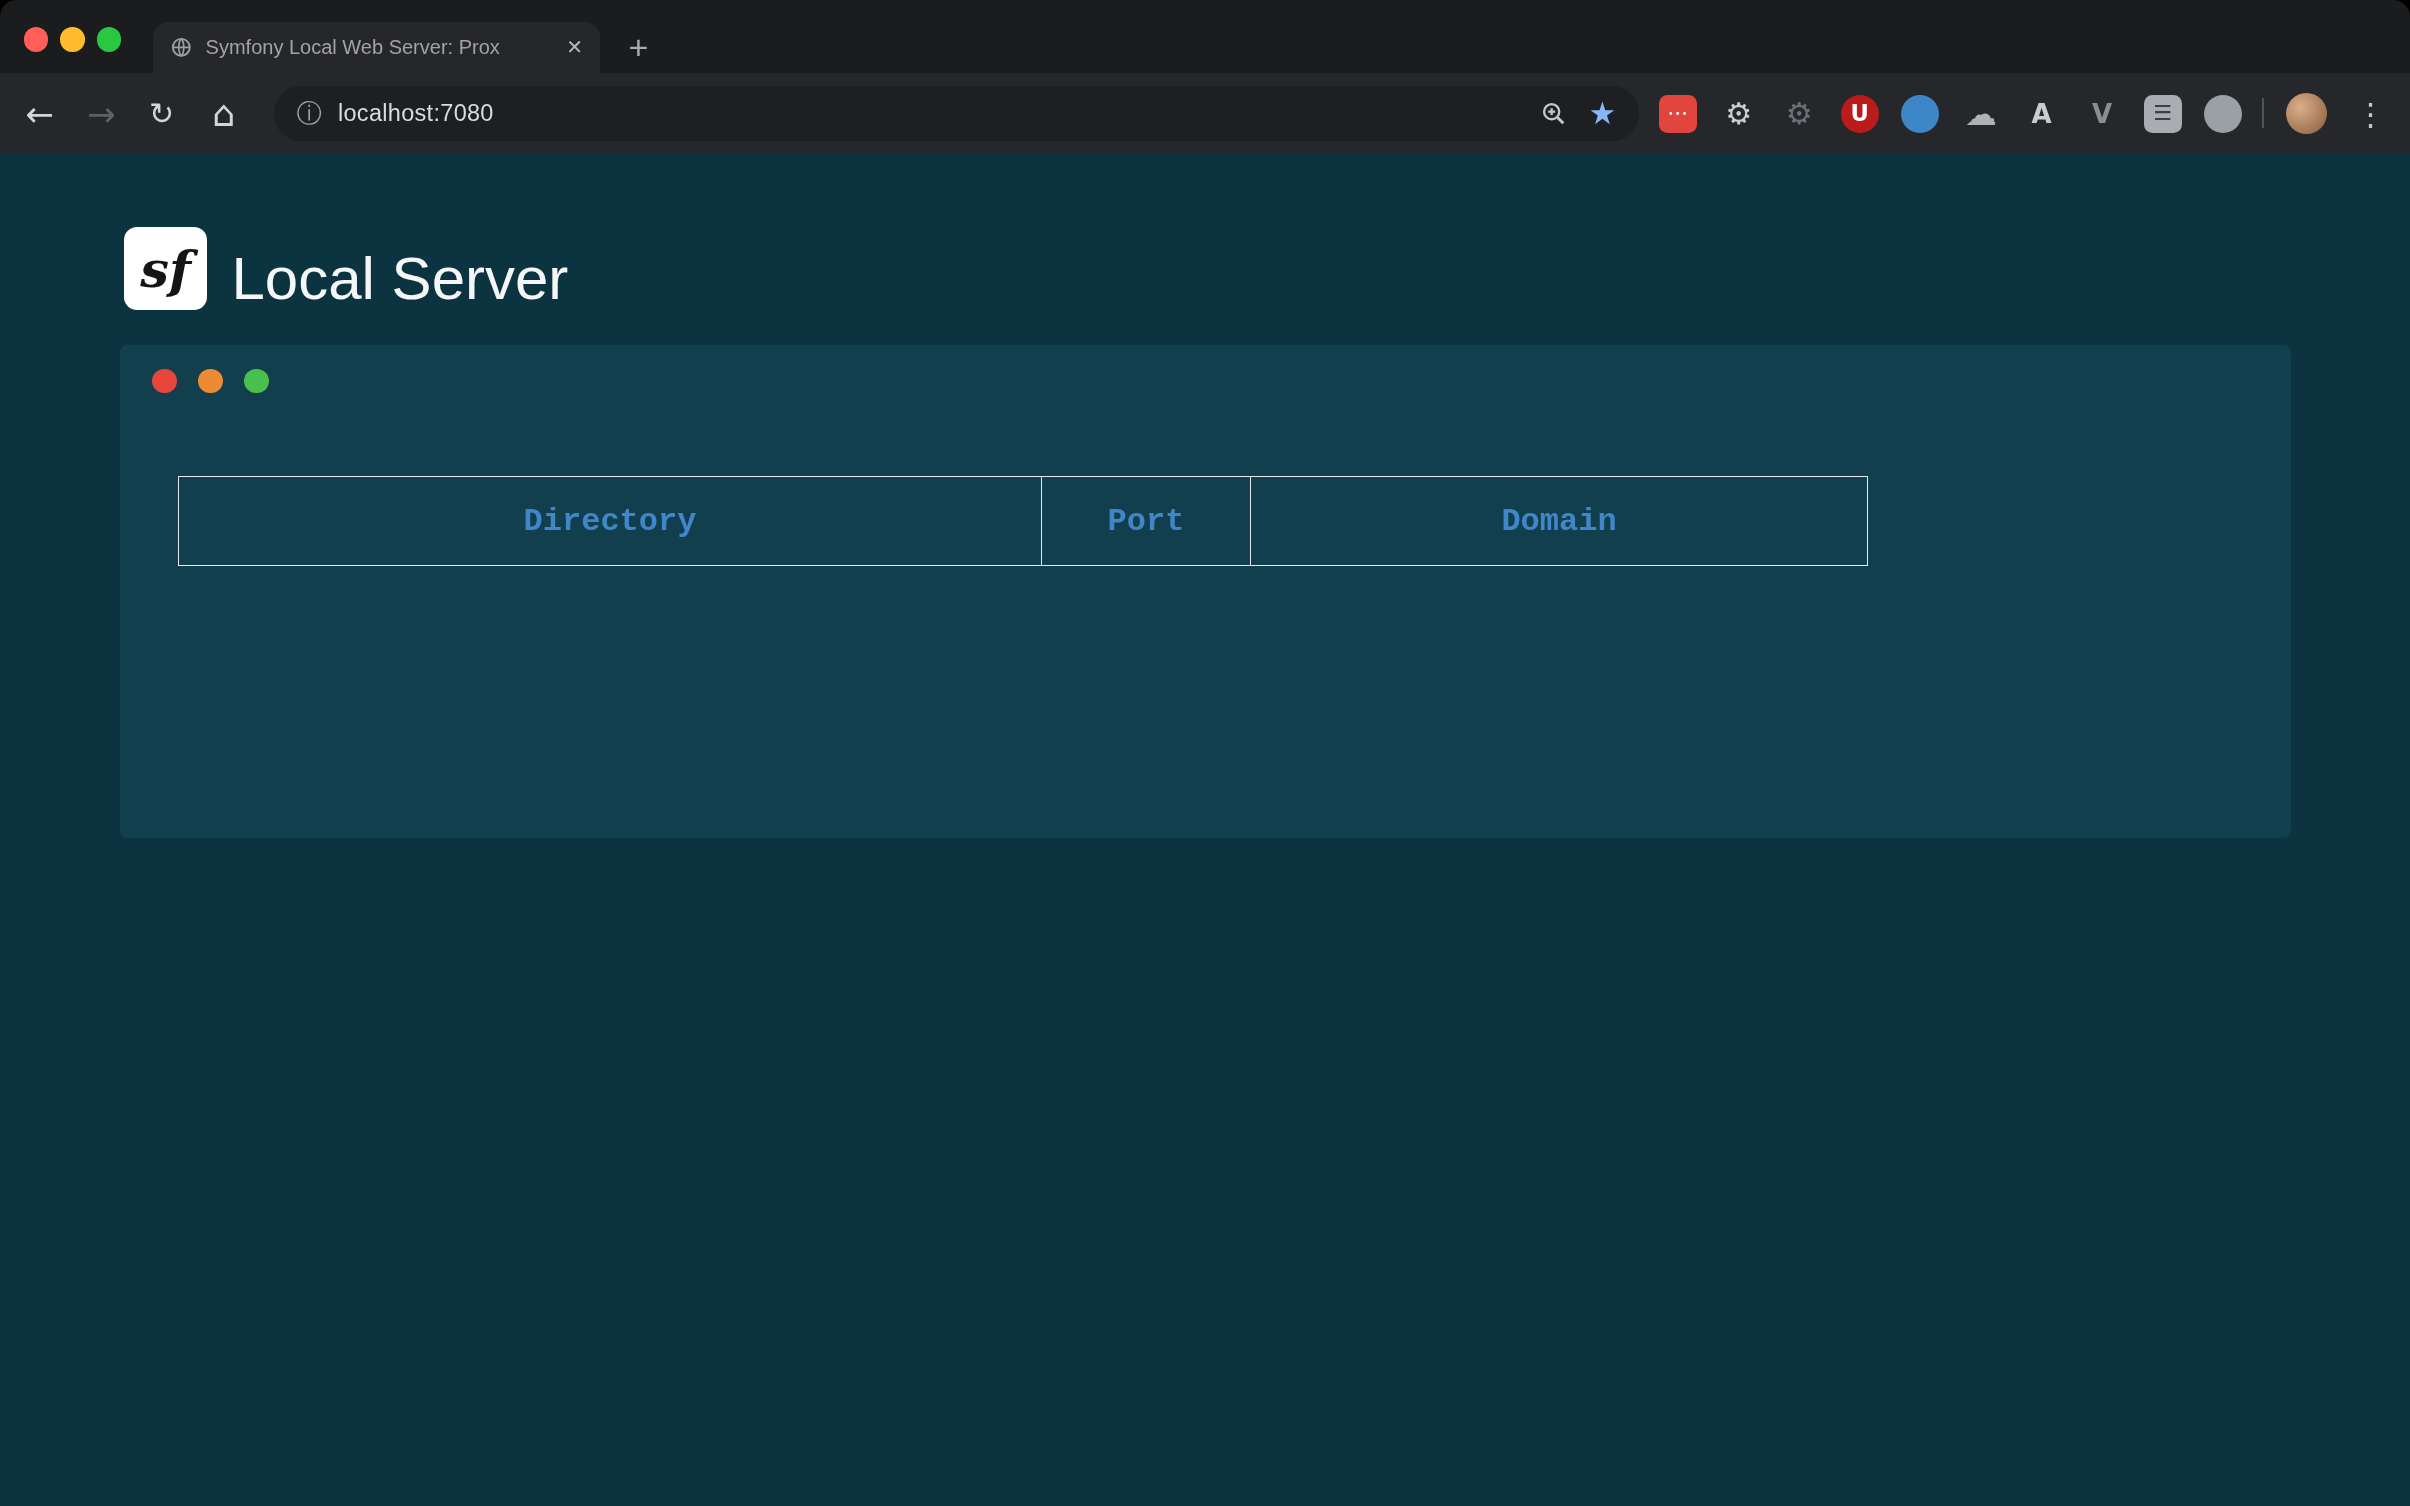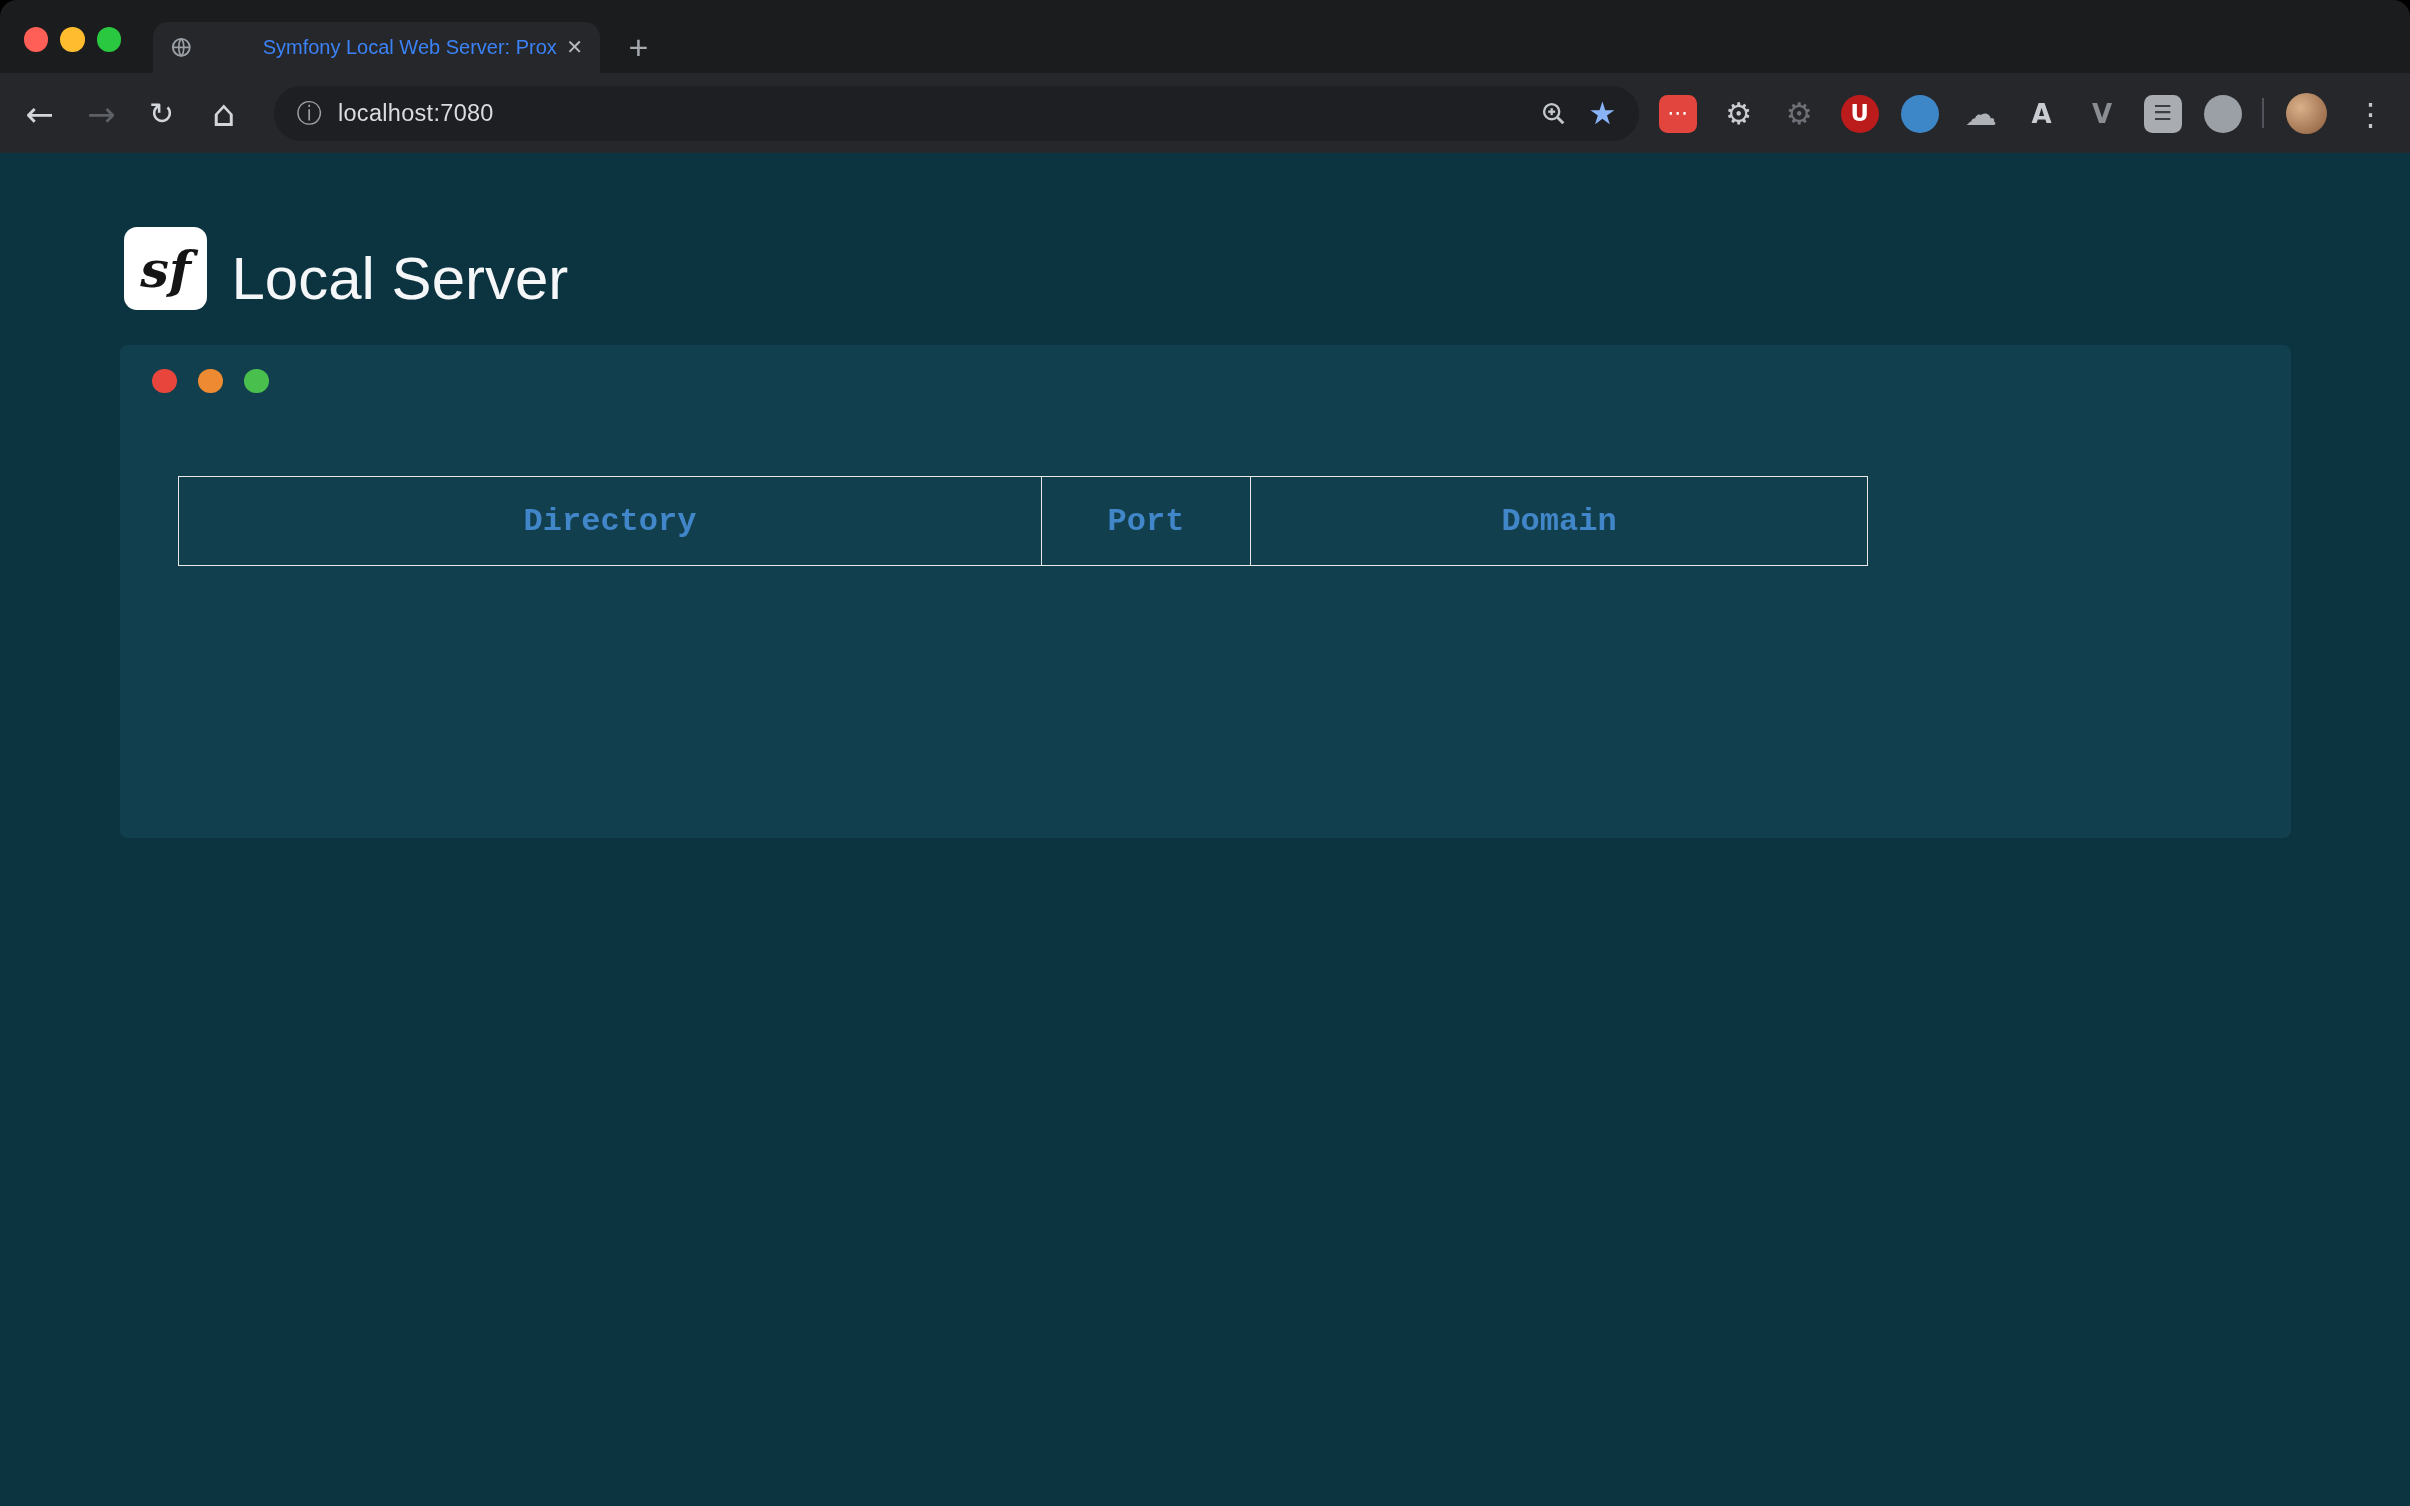--- a/index.html
+++ b/index.html
@@ -13,21 +13,21 @@
   .window{position:absolute;inset:0;border-radius:17px 17px 0 0;overflow:hidden;}
 
   
   .tabstrip{position:absolute;left:0;top:0;right:0;height:73px;background:var(--chrome-frame);}
   .traffic{position:absolute;left:23.5px;top:27px;display:flex;gap:12.2px;}
   .light{width:24.5px;height:24.5px;border-radius:50%;}
   .light.red{background:#ff5f57;} .light.yellow{background:#febc2e;} .light.green{background:#2ac840;}
   .tab{position:absolute;left:153px;top:21.7px;width:447px;height:51px;background:var(--chrome-toolbar);
        border-radius:15px 15px 0 0;display:flex;align-items:center;padding:0 17px;}
   .favicon{flex:0 0 auto;margin-right:13px;display:flex;}
-  .tab-title{flex:1;font-size:20px;color:#3b82f6;white-space:nowrap;overflow:hidden;text-align:right;}
+  .tab-title{flex:1;font-size:20px;color:#a3a3a3;white-space:nowrap;overflow:hidden;}
   .tab-close{flex:0 0 auto;font-size:20px;color:#b6b9be;margin-left:9.4px;cursor:default;}
   .newtab{position:absolute;left:618px;top:21.7px;width:41px;height:51px;display:flex;align-items:center;justify-content:center;
           font-size:34px;color:#a7abb0;font-weight:300;}
 
   
   .toolbar{position:absolute;left:0;top:73px;right:0;height:81px;background:var(--chrome-toolbar);}
   .navbtn{position:absolute;top:0;height:81px;width:53px;display:flex;align-items:center;justify-content:center;
           font-size:34px;font-family:"DejaVu Sans",sans-serif;}
   .navbtn.back{left:13px;color:#d2d5d9;}
   .navbtn.fwd{left:75px;color:#5d6166;}

